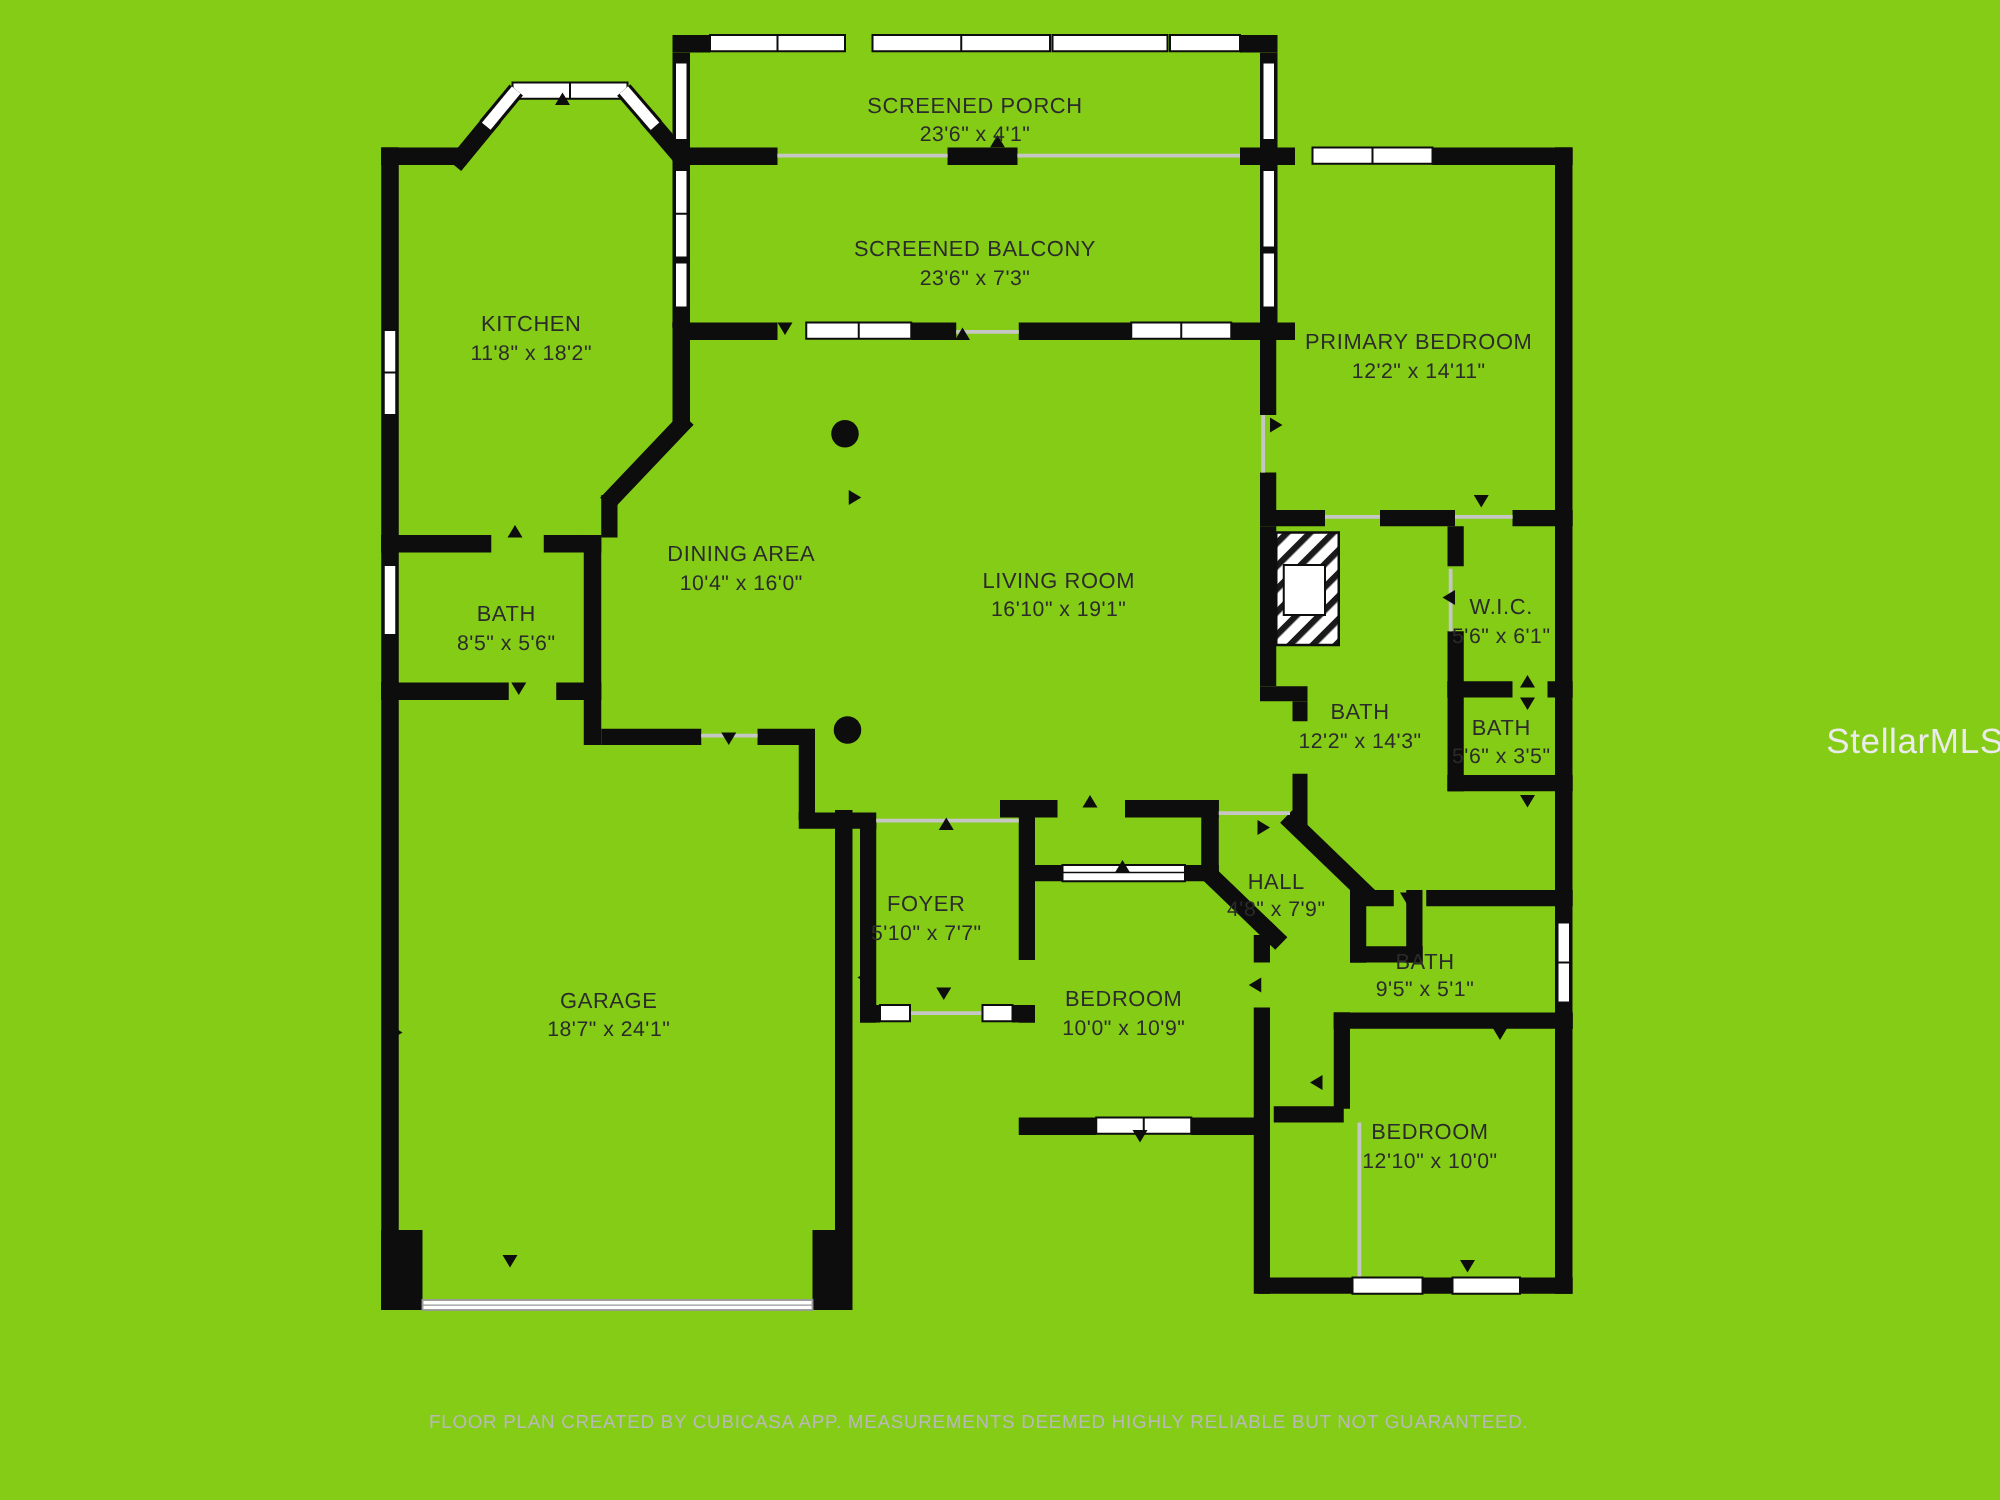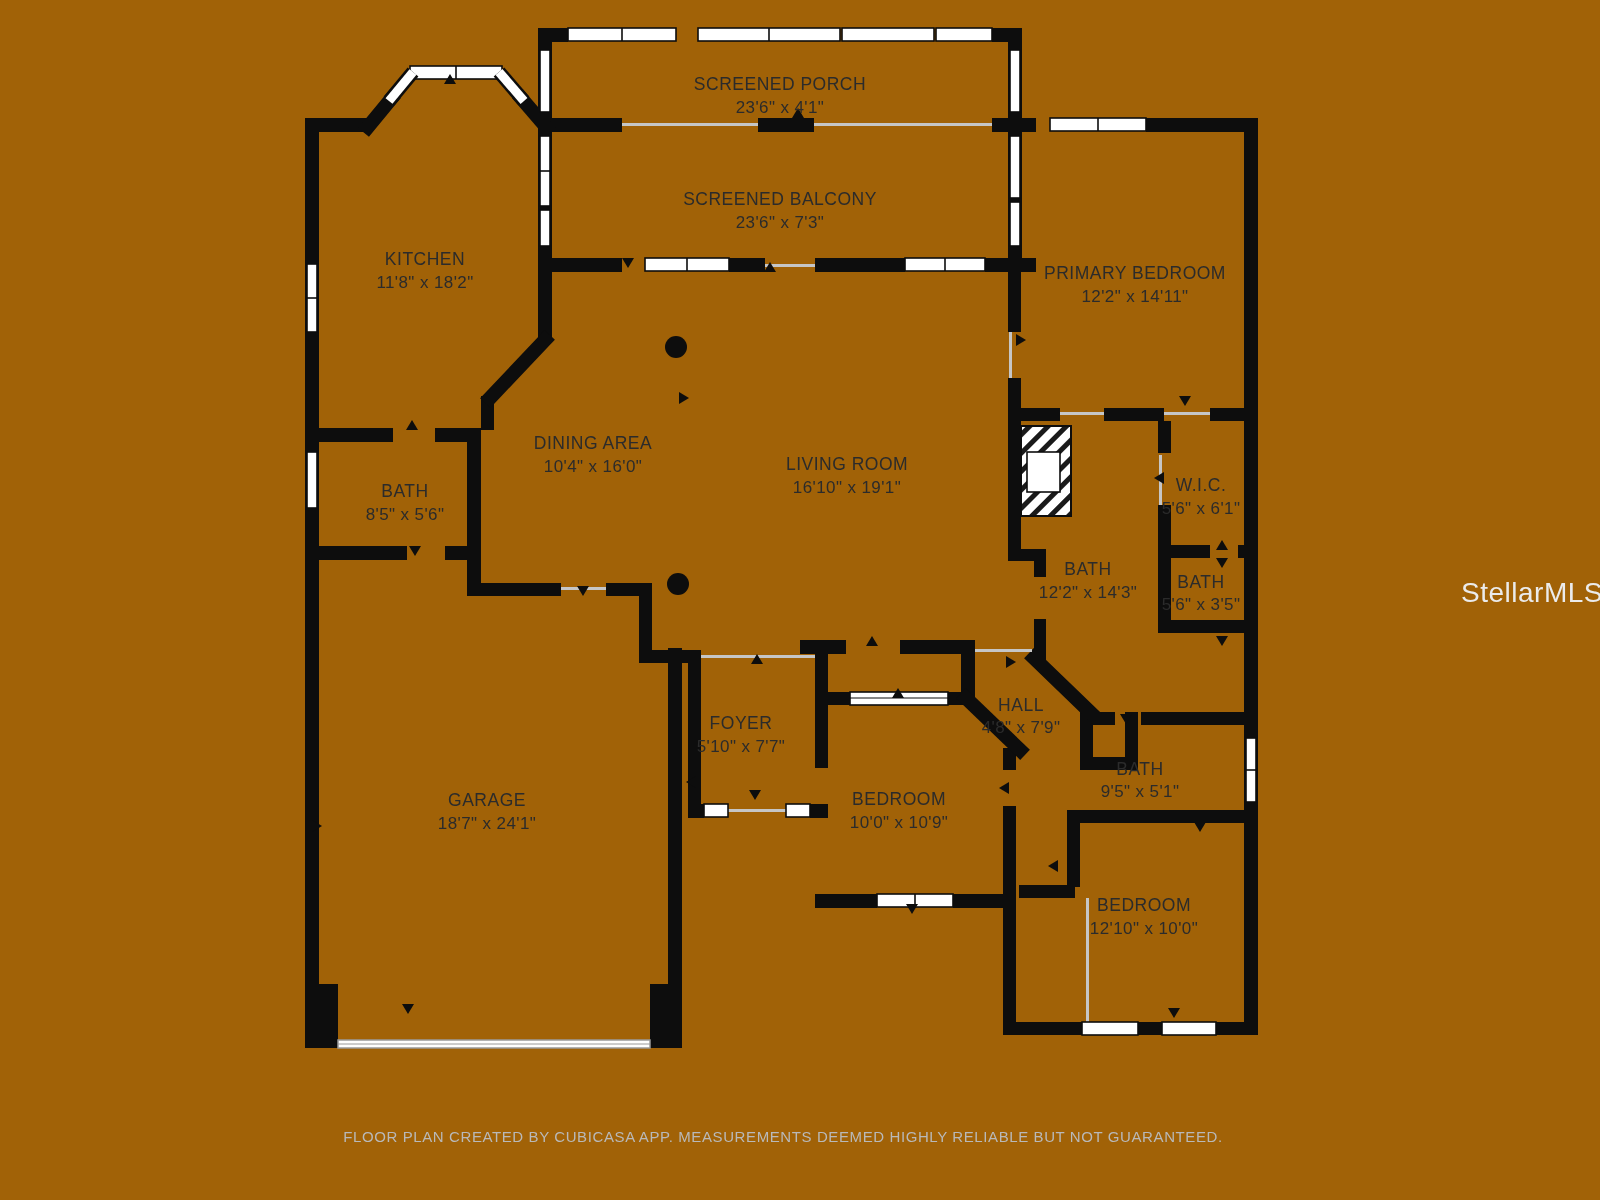--- a/index.html
+++ b/index.html
@@ -1,16 +1,16 @@
 <!DOCTYPE html>
 <html><head>
 <meta charset="utf-8">
 <style>
   html,body{margin:0;padding:0;background:#ffffff;}
-  .stage{position:relative;width:1600px;height:1200px;background:#a16207;overflow:hidden;
+  .stage{position:relative;width:1600px;height:1200px;background:#84cc16;overflow:hidden;
          font-family:"Liberation Sans", sans-serif;text-decoration:underline;}
   svg{display:block}
   .rn{font-family:"Liberation Sans", sans-serif;font-size:17.5px;letter-spacing:.5px;fill:#2b2b2b;}
   .rd{font-family:"Liberation Sans", sans-serif;font-size:17px;letter-spacing:.4px;fill:#2b2b2b;}
   .foot{font-family:"Liberation Sans", sans-serif;font-size:15px;letter-spacing:.6px;fill:#b9b9b9;}
   .wm{font-family:"Liberation Sans", sans-serif;font-size:28px;letter-spacing:.5px;fill:#ebebeb;}
 </style>
 </head>
 <body>
 

